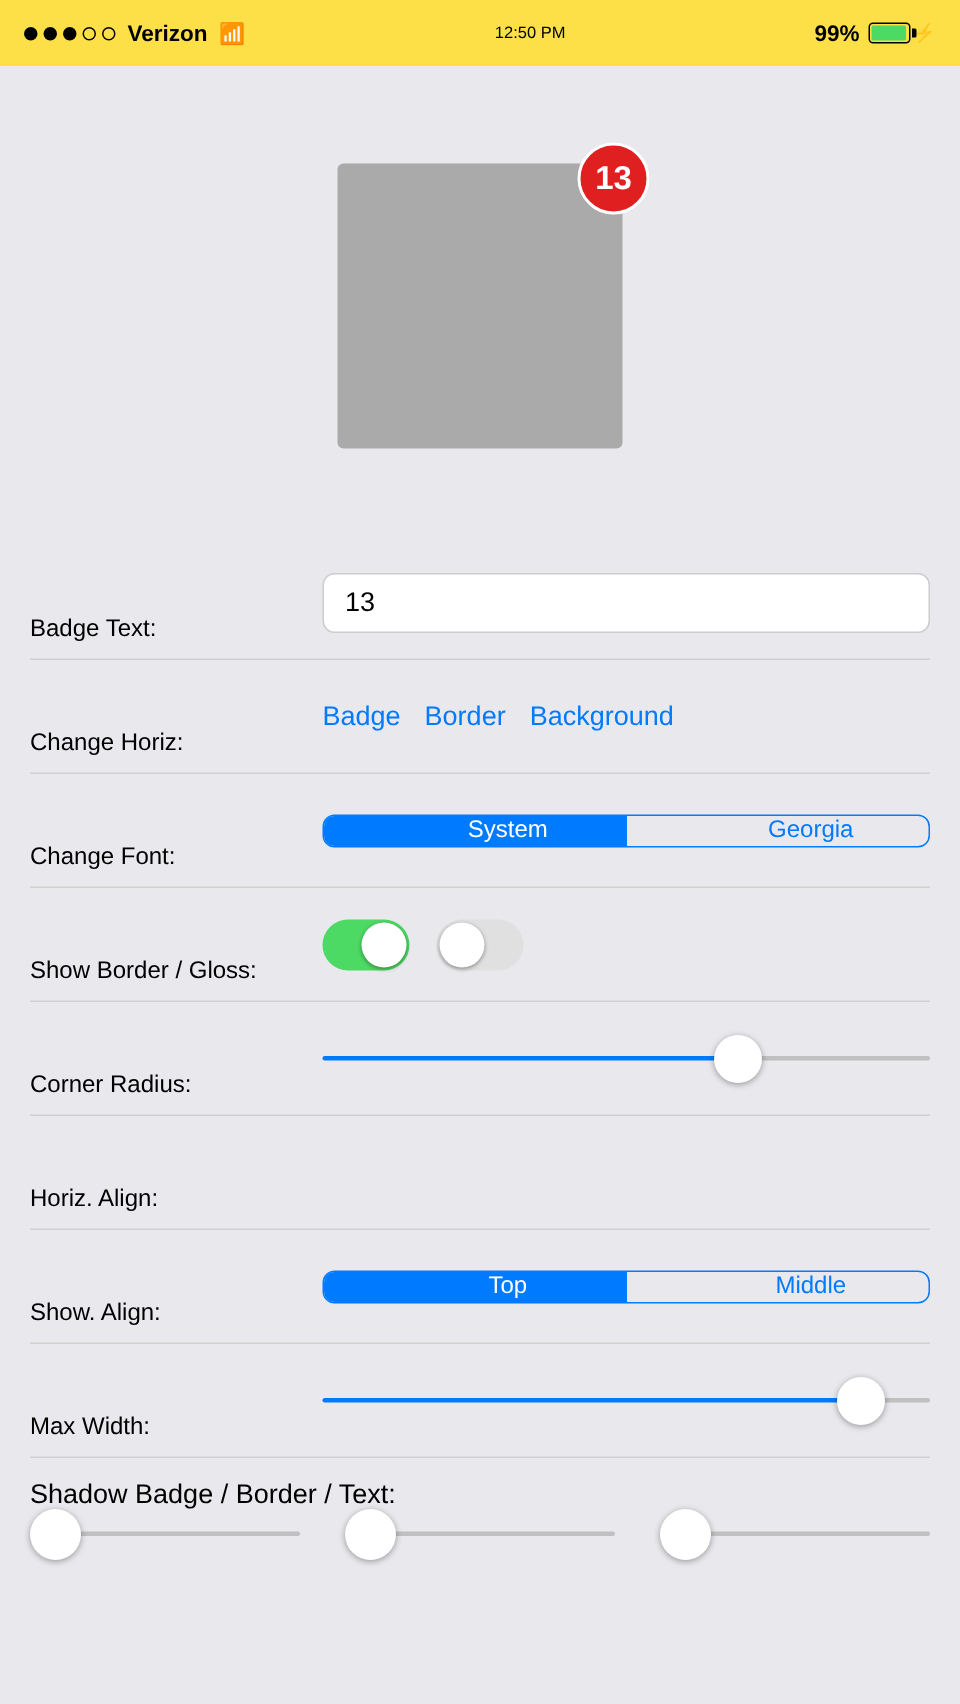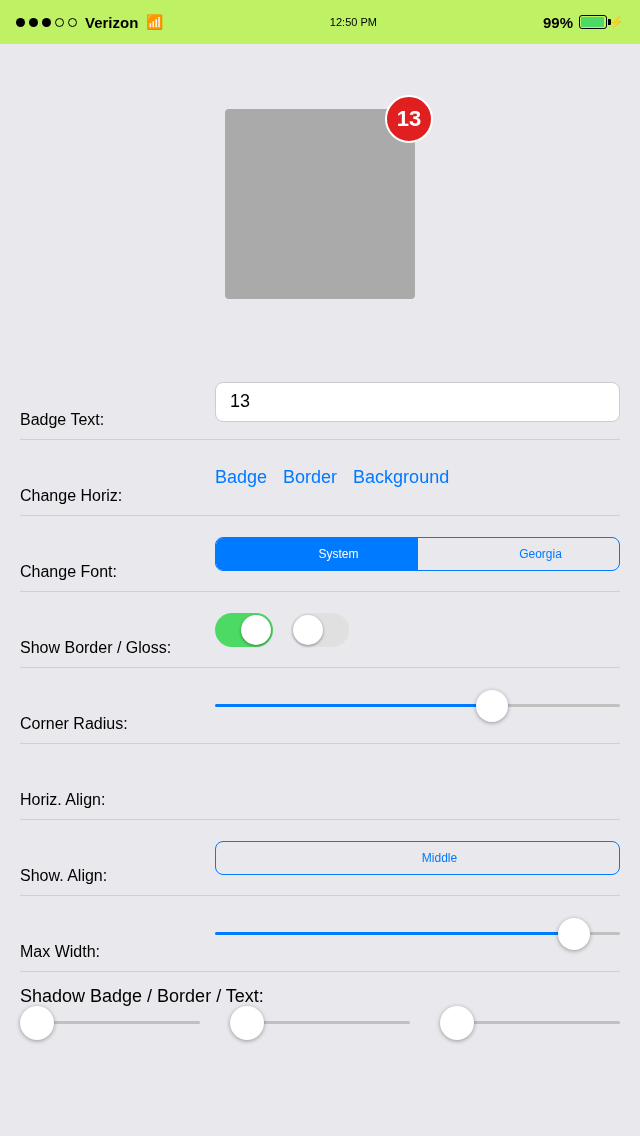--- a/index.html
+++ b/index.html
@@ -10,21 +10,21 @@
       min-height: 1136px;
       background: #e8e8ed;
       font-family: -apple-system, 'Helvetica Neue', Arial, sans-serif;
       overflow-x: hidden;
     }
 
     
     .status-bar {
       width: 640px;
       height: 44px;
-      background: #bef264;
+      background: #fde047;
       display: flex;
       align-items: center;
       justify-content: space-between;
       padding: 0 16px;
       font-size: 16px;
       font-weight: 600;
     }
     .status-left { display: flex; align-items: center; gap: 8px; }
     .status-dots { display: flex; gap: 4px; }
     .dot { width: 9px; height: 9px; border-radius: 50%; background: #000; }
@@ -141,25 +141,25 @@
     
     .segmented {
       display: flex;
       border: 1.5px solid #007aff;
       border-radius: 8px;
       overflow: hidden;
       flex: 1;
     }
     .seg-btn {
       flex: 1;
-      height: 32px;
+      height: 20px;
       background: transparent;
       border: none;
       color: #007aff;
-      font-size: 12px;
+      font-size: 16px;
       cursor: pointer;
       border-right: 1.5px solid #007aff;
       padding-left: 44px;
     }
     .seg-btn:last-child { border-right: none; }
     .seg-btn.active { background: #007aff; color: white; }
 
     
     .toggle-container { display: flex; gap: 18px; align-items: center; }
     .toggle {
@@ -341,20 +341,21 @@
   </div>
 
   <div class="control-row">
     <span class="control-label">Horiz. Align:</span>
   </div>
 
   <div class="control-row">
     <span class="control-label">Show. Align:</span>
     <div class="control-content">
       <div class="segmented">
+        <button class="seg-btn active">Top</button>
         <button class="seg-btn">Middle</button>
       </div>
     </div>
   </div>
 
   <div class="control-row">
     <span class="control-label">Max Width:</span>
     <div class="control-content slider-container">
       <input class="slider2" type="range" min="0" max="100" value="92" style="">
     </div>

